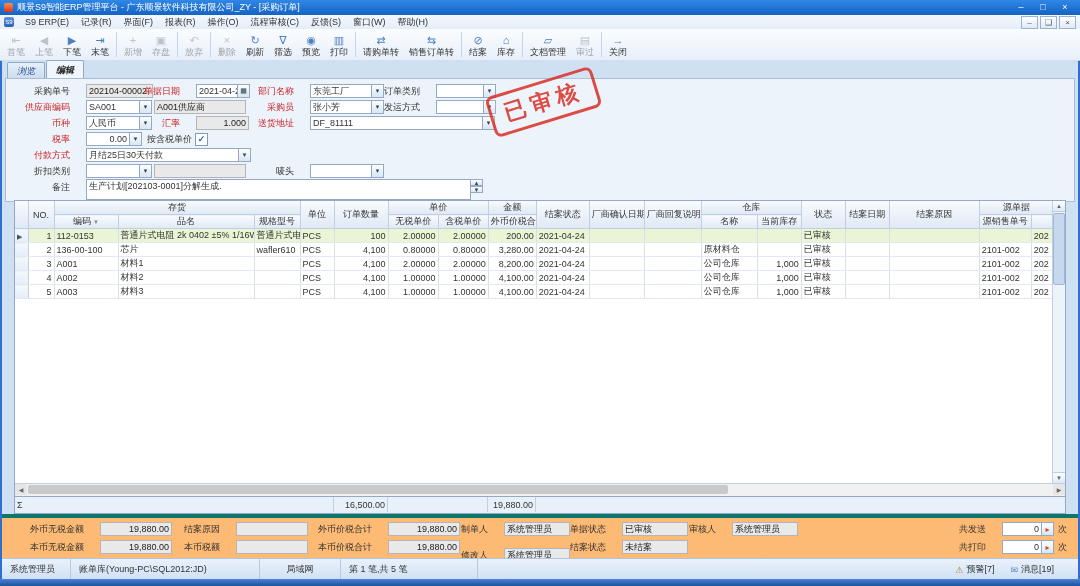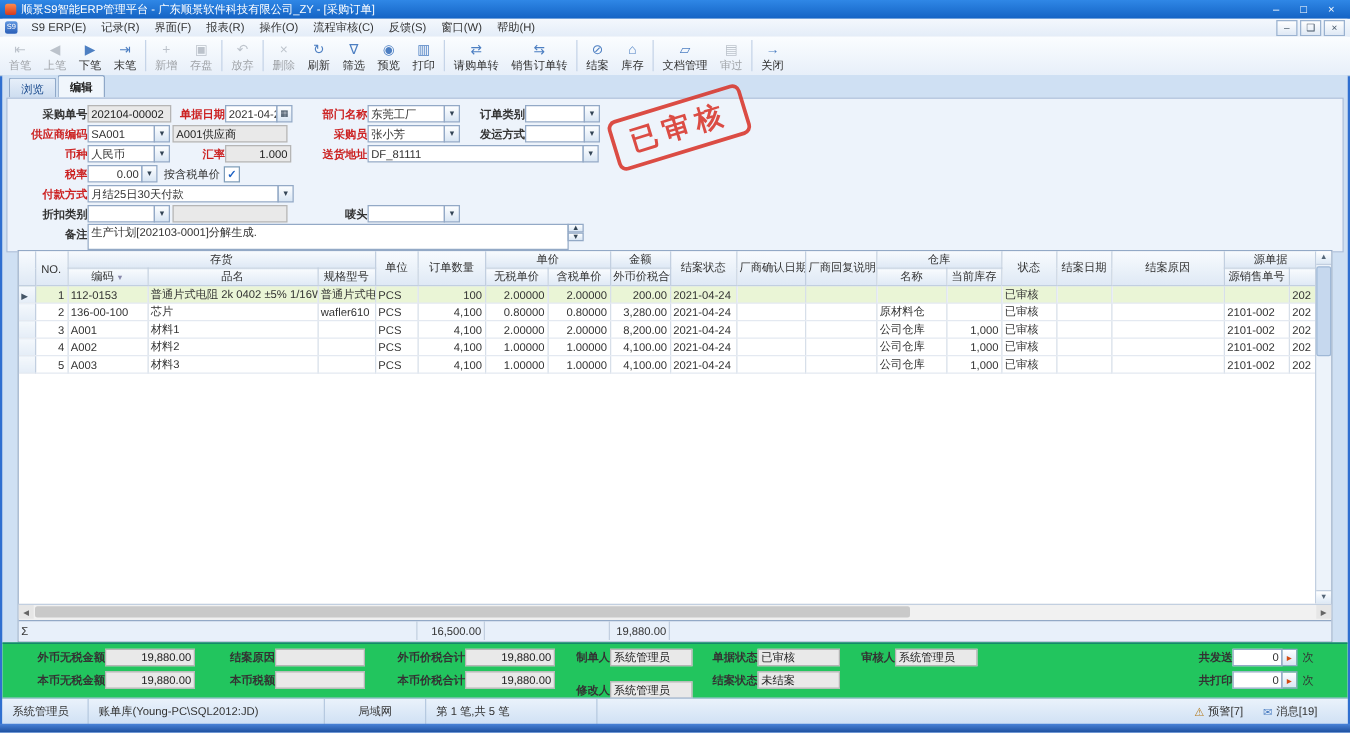--- a/index.html
+++ b/index.html
@@ -31,27 +31,27 @@
   .ticon{font-size:11px;line-height:12px;height:13px;color:#4d7fc2;}
   .tlbl{font-size:9px;line-height:10px;}
   .tbtn.disabled{opacity:.42;filter:grayscale(.8);}
   .tsep{width:1px;background:#c5d4e8;margin:3px 2px;}
   
   .workspace{position:absolute;left:2px;top:60px;right:2px;height:519px;background:#cfe0f3;}
   
   .tabs{position:absolute;left:5px;top:2px;height:16px;display:flex;align-items:flex-end;}
   .tab{height:14px;padding:1px 9px 0 9px;border:1px solid #8fa8c8;border-bottom:none;
     background:linear-gradient(#e7eff9,#cdddf0);color:#1d4d8f;margin-right:1px;
-    border-radius:2px 2px 0 0;display:flex;align-items:center;}
+    border-radius:2px 2px 0 0;display:flex;align-items:center;font-style:italic;}
   .tab.active{background:#f0f6fc;height:16px;font-weight:bold;color:#222;}
   
   .formpanel{position:absolute;left:3px;right:3px;top:18px;height:122px;background:#edf3fb;
     border:1px solid #a9bdd9;}
   .fld{position:absolute;height:14px;display:flex;align-items:center;}
-  .lbl{display:inline-block;text-align:right;padding-right:0;color:#333;white-space:nowrap;font-weight:bold;}
+  .lbl{display:inline-block;text-align:right;padding-right:16px;color:#333;white-space:nowrap;}
   .req{color:#c22;}
   .inp{height:14px;border:1px solid #93a9c6;background:#fff;padding:0 2px;display:inline-flex;
     align-items:center;box-sizing:border-box;white-space:nowrap;overflow:hidden;}
   .ro{background:#e9e9e9;border-color:#b5b5b5;color:#222;}
   .num{justify-content:flex-end;}
   .cbtn{width:13px;height:14px;border:1px solid #93a9c6;margin-left:-1px;box-sizing:border-box;
     background:linear-gradient(#fdfeff,#d9e6f4);color:#345;font-size:7px;
     display:inline-flex;align-items:center;justify-content:center;}
   .spinred{color:#d34a12;font-size:8px;}
   .ta{align-items:flex-start;padding-top:1px;}
@@ -85,21 +85,21 @@
   .vthumb{width:10px;height:70px;margin-top:1px;background:#c6d8ee;border:1px solid #9fb8d6;border-radius:2px;}
   .hscroll{height:12px;background:#f1f1f1;border-top:1px solid #c2cfe0;position:relative;}
   .harrow{position:absolute;top:0;width:12px;height:11px;font-size:6px;color:#666;
     display:flex;align-items:center;justify-content:center;background:#e6e6e6;}
   .harrow.l{left:0;} .harrow.r{right:0;}
   .hthumb{position:absolute;left:13px;top:1px;width:700px;height:9px;background:#c9c9c9;border-radius:2px;}
   .sumrow{height:16px;background:#e8f0fa;border-top:1px solid #93a9c6;position:relative;font-size:9px;}
   .sumcell{position:absolute;top:0;height:15px;display:flex;align-items:center;padding:0 2px;
     box-sizing:border-box;border-right:1px solid #c2cfe0;}
   
-  .footer{position:absolute;left:0;right:0;top:454px;height:44px;background:#22c55e;border-top:1px solid #0f766e;}
+  .footer{position:absolute;left:0;right:0;top:454px;height:44px;background:#fdba74;border-top:4px solid #0f766e;}
   .ffld{position:absolute;height:14px;display:flex;align-items:center;}
   
   .statusbar{position:absolute;left:0;right:0;top:498px;height:21px;
     background:linear-gradient(#eaf2fb,#cfe0f4);border-top:1px solid #aec4e0;display:flex;align-items:center;}
   .sseg{height:100%;display:flex;align-items:center;padding:0 8px;border-right:1px solid #b6c9e0;white-space:nowrap;}
   .sseg.noline{border-right:none;}
   .sicon{margin-right:3px;color:#b3791d;font-size:9px;}
   .bottomstrip{position:absolute;left:0;bottom:0;right:0;height:7px;
     background:linear-gradient(#4a83d8,#1d4f9e);}
 </style>

